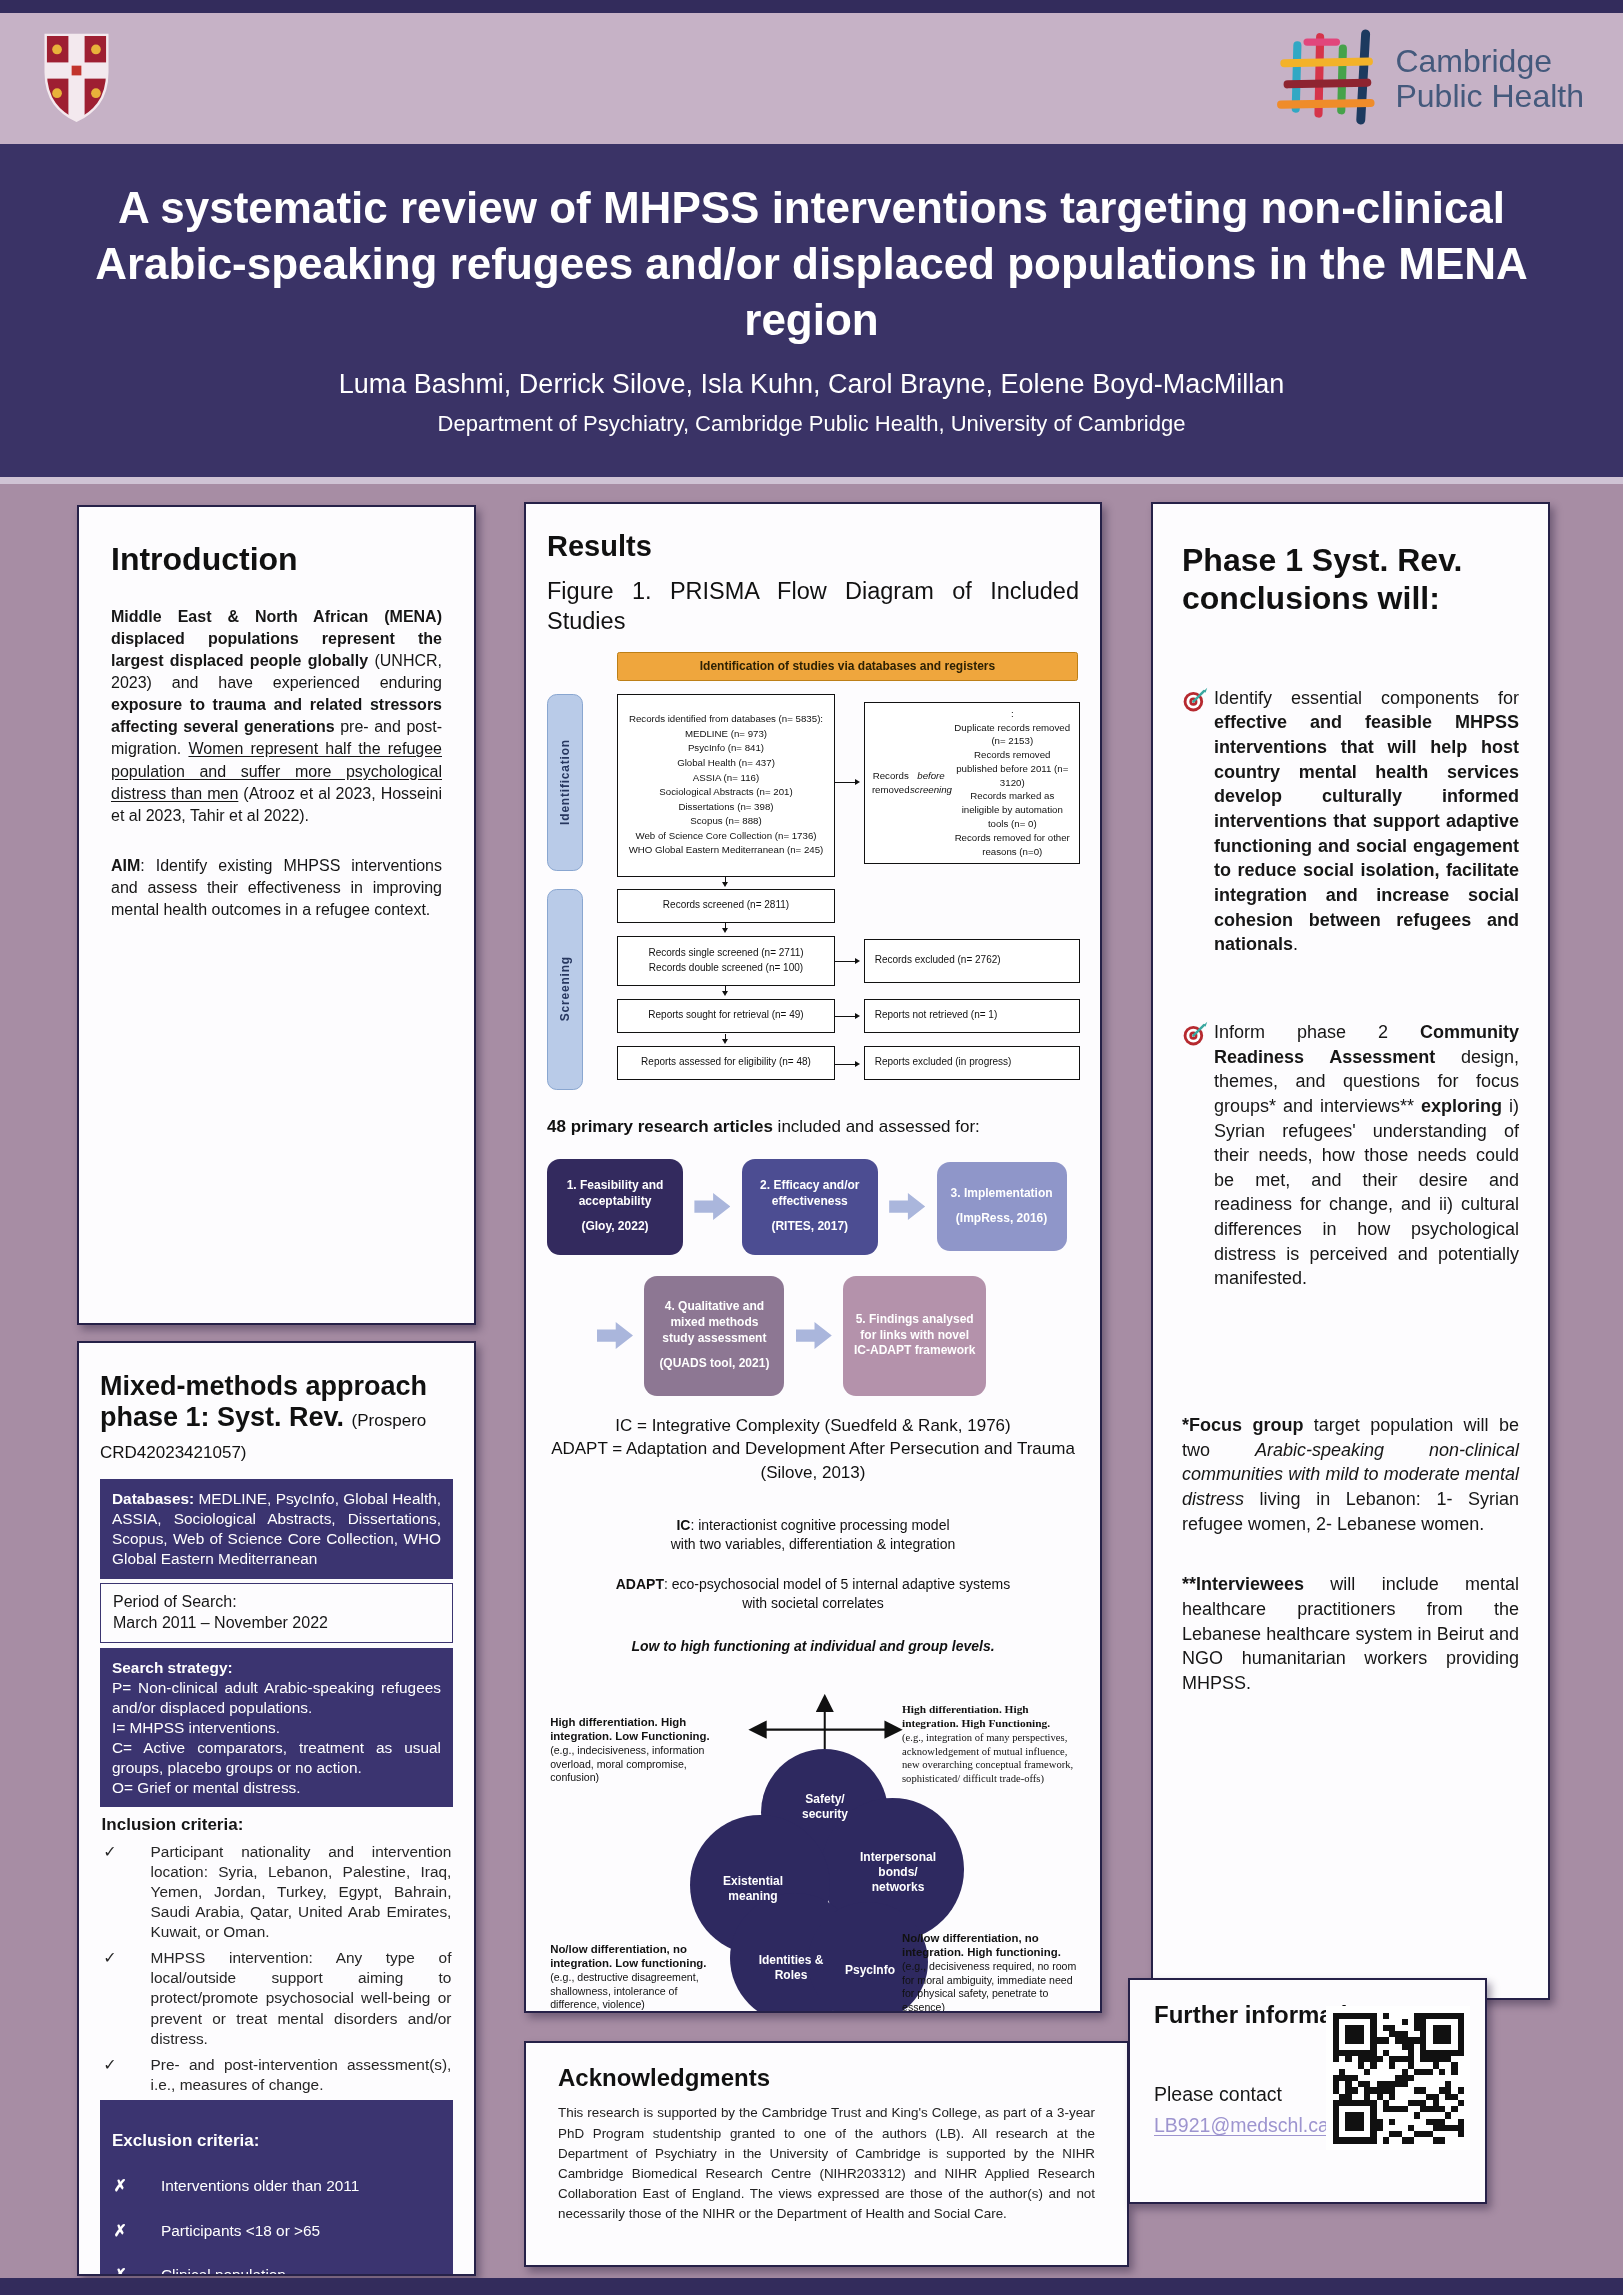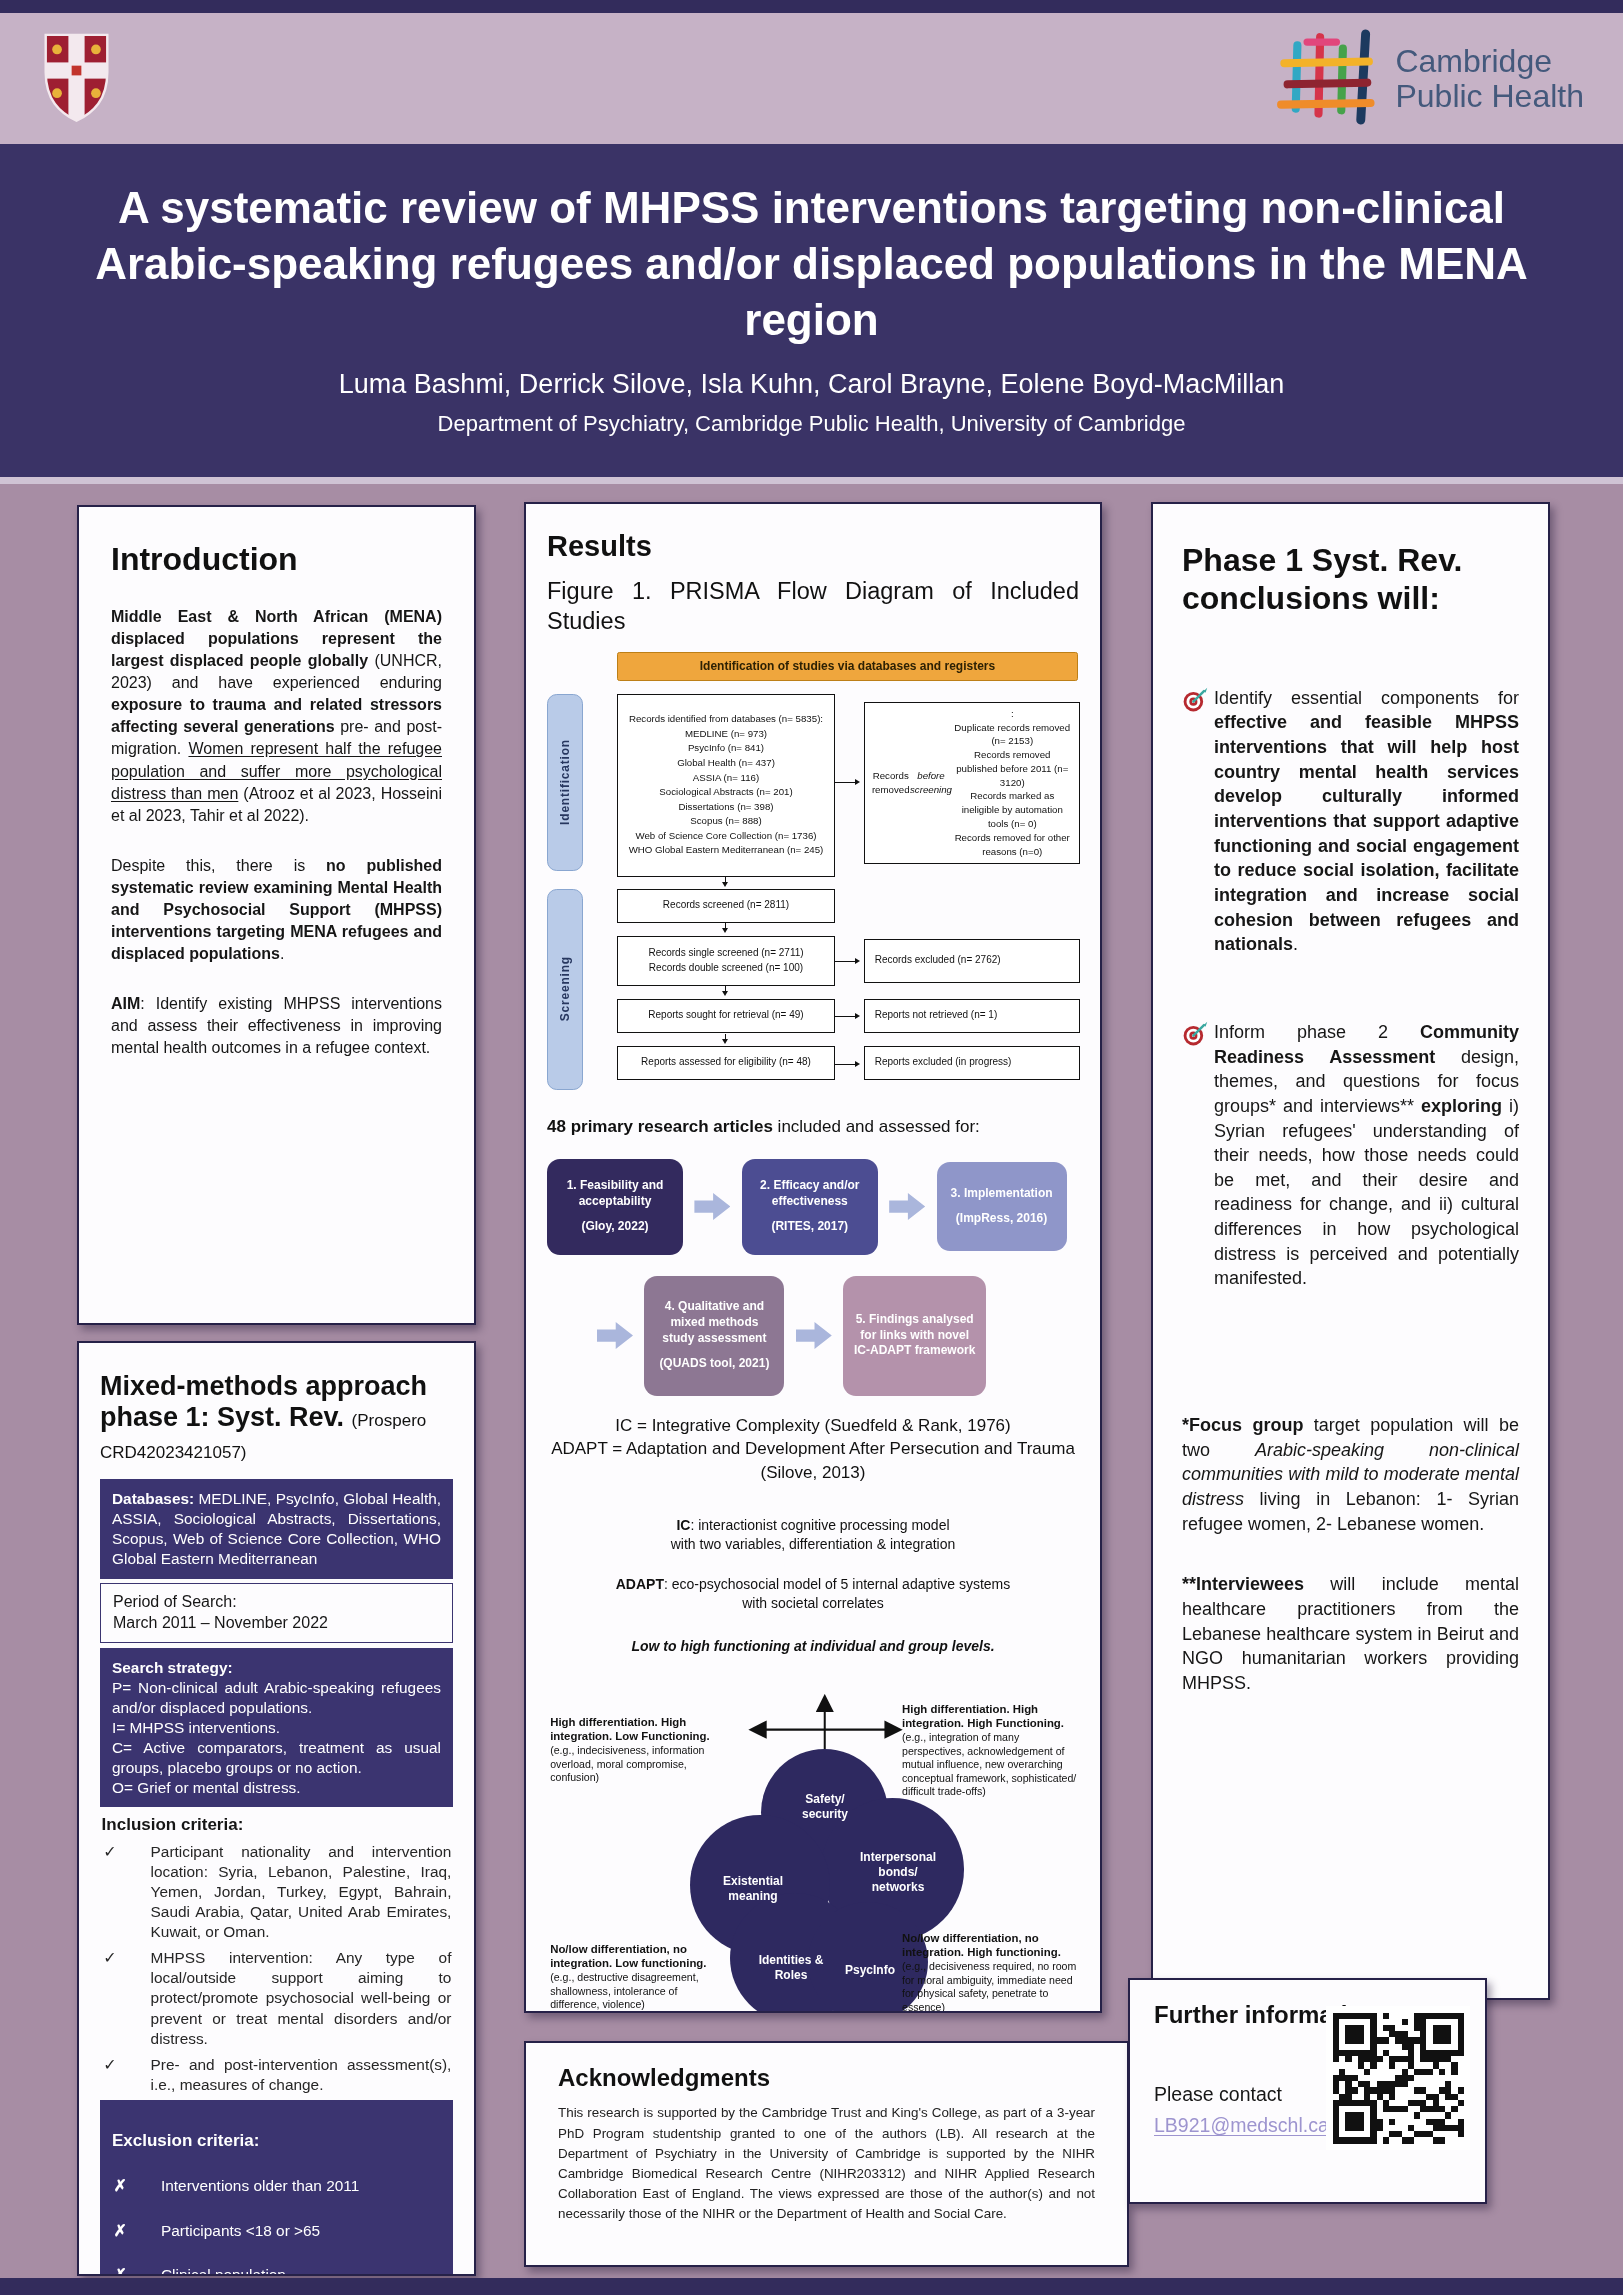--- a/index.html
+++ b/index.html
@@ -151,21 +151,20 @@
   <div class="title-band">
     <div class="title">A systematic review of MHPSS interventions targeting non-clinical Arabic-speaking refugees and/or displaced populations in the MENA region</div>
     <div class="authors">Luma Bashmi, Derrick Silove, Isla Kuhn, Carol Brayne, Eolene Boyd-MacMillan</div>
     <div class="affil">Department of Psychiatry, Cambridge Public Health, University of Cambridge</div>
   </div>
   <div class="divider-strip"></div>
 
   <div class="card" id="card-intro">
     <h2>Introduction</h2>
     <p><span class="sb">Middle East &amp; North African (MENA) displaced populations represent the largest displaced people globally</span><span> (UNHCR, 2023) and have experienced enduring </span><span class="sb">exposure to trauma and related stressors affecting several generations</span><span> pre- and post-migration. </span><span class="su">Women represent half the refugee population and suffer more psychological distress than men</span><span> (Atrooz et al 2023, Hosseini et al 2023, Tahir et al 2022).</span></p>
-    <p><span>Despite this, there is </span><span class="sb">no published systematic review examining Mental Health and Psychosocial Support (MHPSS) interventions targeting MENA refugees and displaced populations</span><span>.</span></p>
     <p><span class="sb">AIM</span><span>: Identify existing MHPSS interventions and assess their effectiveness in improving mental health outcomes in a refugee context.</span></p>
   </div>
 
   <div class="card" id="card-methods">
     <h2><span>Mixed-methods approach phase 1: Syst. Rev. </span><span class="sub">(Prospero CRD42023421057)</span></h2>
     <div class="darkbox"><span class="sb">Databases:</span><span> MEDLINE, PsycInfo, Global Health, ASSIA, Sociological Abstracts, Dissertations, Scopus, Web of Science Core Collection, WHO Global Eastern Mediterranean</span></div>
     <div class="whitebox">
       <span>Period of Search:</span><br>
       <span>March 2011 – November 2022</span>
     </div>
@@ -316,21 +315,21 @@
       <div class="petal-label" style="left:351px;top:188px;">Interpersonal
 bonds/
 networks</div>
       <div class="petal-label" style="left:206px;top:205px;">Existential
 meaning</div>
       <div class="petal-label" style="left:244px;top:284px;">Identities &amp;
 Roles</div>
       <div class="petal-label" style="left:323px;top:286px;">PsycInfo</div>
       <div class="quad" style="left:3.2px;top:31px;width:167px;"><span class="sb">High differentiation. High integration. Low Functioning.</span><span>
 (e.g., indecisiveness, information overload, moral compromise, confusion)</span></div>
-      <div class="quad" style="right:0;top:18px;width:177px;"><span class="sb">High differentiation. High integration. High Functioning.</span><span>
+      <div class="quad" style="right:0;top:18px;width:177px;font-family:Liberation Serif, serif;"><span class="sb">High differentiation. High integration. High Functioning.</span><span>
 (e.g., integration of many perspectives, acknowledgement of mutual influence, new overarching conceptual framework, sophisticated/ difficult trade-offs)</span></div>
       <div class="quad" style="left:3.2px;top:258px;width:162px;"><span class="sb">No/low differentiation, no integration. Low functioning.</span><span>
 (e.g., destructive disagreement, shallowness, intolerance of difference, violence)</span></div>
       <div class="quad" style="right:0;top:247px;width:177px;"><span class="sb">No/low differentiation, no integration. High functioning.</span><span>
 (e.g., decisiveness required, no room for moral ambiguity, immediate need for physical safety, penetrate to essence)</span></div>
     </div>
 
   </div>
 
   <div class="card" id="card-concl">

